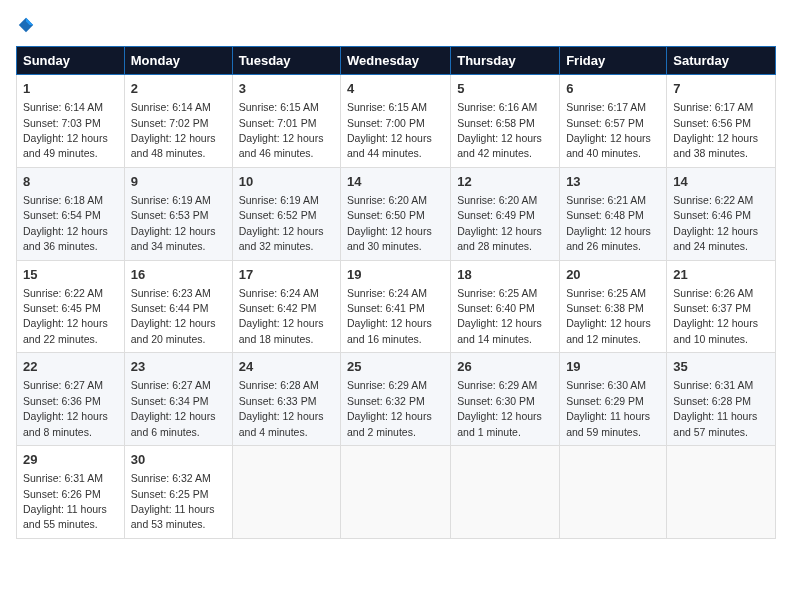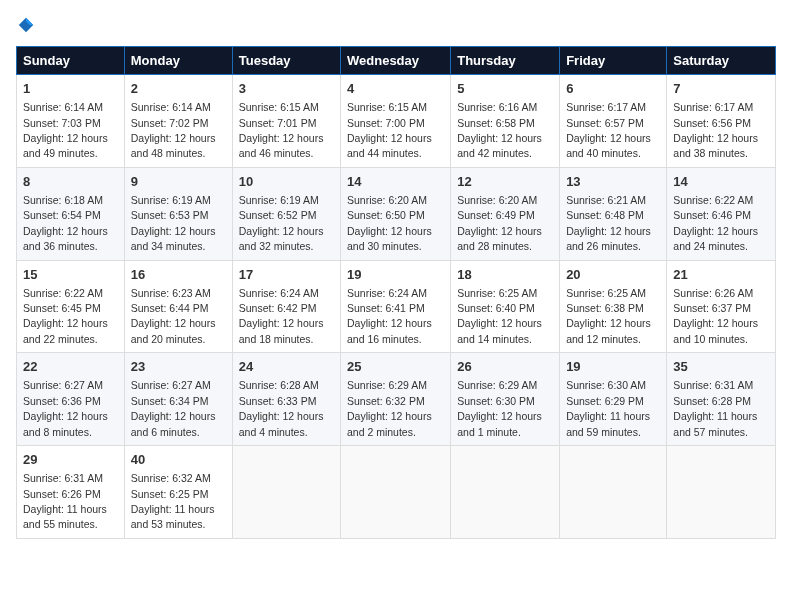--- a/index.html
+++ b/index.html
@@ -154,21 +154,21 @@
         <td><span class="day-num">22</span><span class="day-info">Sunrise: 6:27 AM<br>Sunset: 6:36 PM<br>Daylight: 12 hours<br>and 8 minutes.</span></td>
         <td><span class="day-num">23</span><span class="day-info">Sunrise: 6:27 AM<br>Sunset: 6:34 PM<br>Daylight: 12 hours<br>and 6 minutes.</span></td>
         <td><span class="day-num">24</span><span class="day-info">Sunrise: 6:28 AM<br>Sunset: 6:33 PM<br>Daylight: 12 hours<br>and 4 minutes.</span></td>
         <td><span class="day-num">25</span><span class="day-info">Sunrise: 6:29 AM<br>Sunset: 6:32 PM<br>Daylight: 12 hours<br>and 2 minutes.</span></td>
         <td><span class="day-num">26</span><span class="day-info">Sunrise: 6:29 AM<br>Sunset: 6:30 PM<br>Daylight: 12 hours<br>and 1 minute.</span></td>
         <td><span class="day-num">19</span><span class="day-info">Sunrise: 6:30 AM<br>Sunset: 6:29 PM<br>Daylight: 11 hours<br>and 59 minutes.</span></td>
         <td><span class="day-num">35</span><span class="day-info">Sunrise: 6:31 AM<br>Sunset: 6:28 PM<br>Daylight: 11 hours<br>and 57 minutes.</span></td>
       </tr>
       <tr>
         <td><span class="day-num">29</span><span class="day-info">Sunrise: 6:31 AM<br>Sunset: 6:26 PM<br>Daylight: 11 hours<br>and 55 minutes.</span></td>
-        <td><span class="day-num">40</span><span class="day-info">Sunrise: 6:32 AM<br>Sunset: 6:25 PM<br>Daylight: 11 hours<br>and 53 minutes.</span></td>
+        <td><span class="day-num">30</span><span class="day-info">Sunrise: 6:32 AM<br>Sunset: 6:25 PM<br>Daylight: 11 hours<br>and 53 minutes.</span></td>
         <td class="empty"></td>
         <td class="empty"></td>
         <td class="empty"></td>
         <td class="empty"></td>
         <td class="empty"></td>
       </tr>
     </tbody>
 </table>
 
 </body></html>

